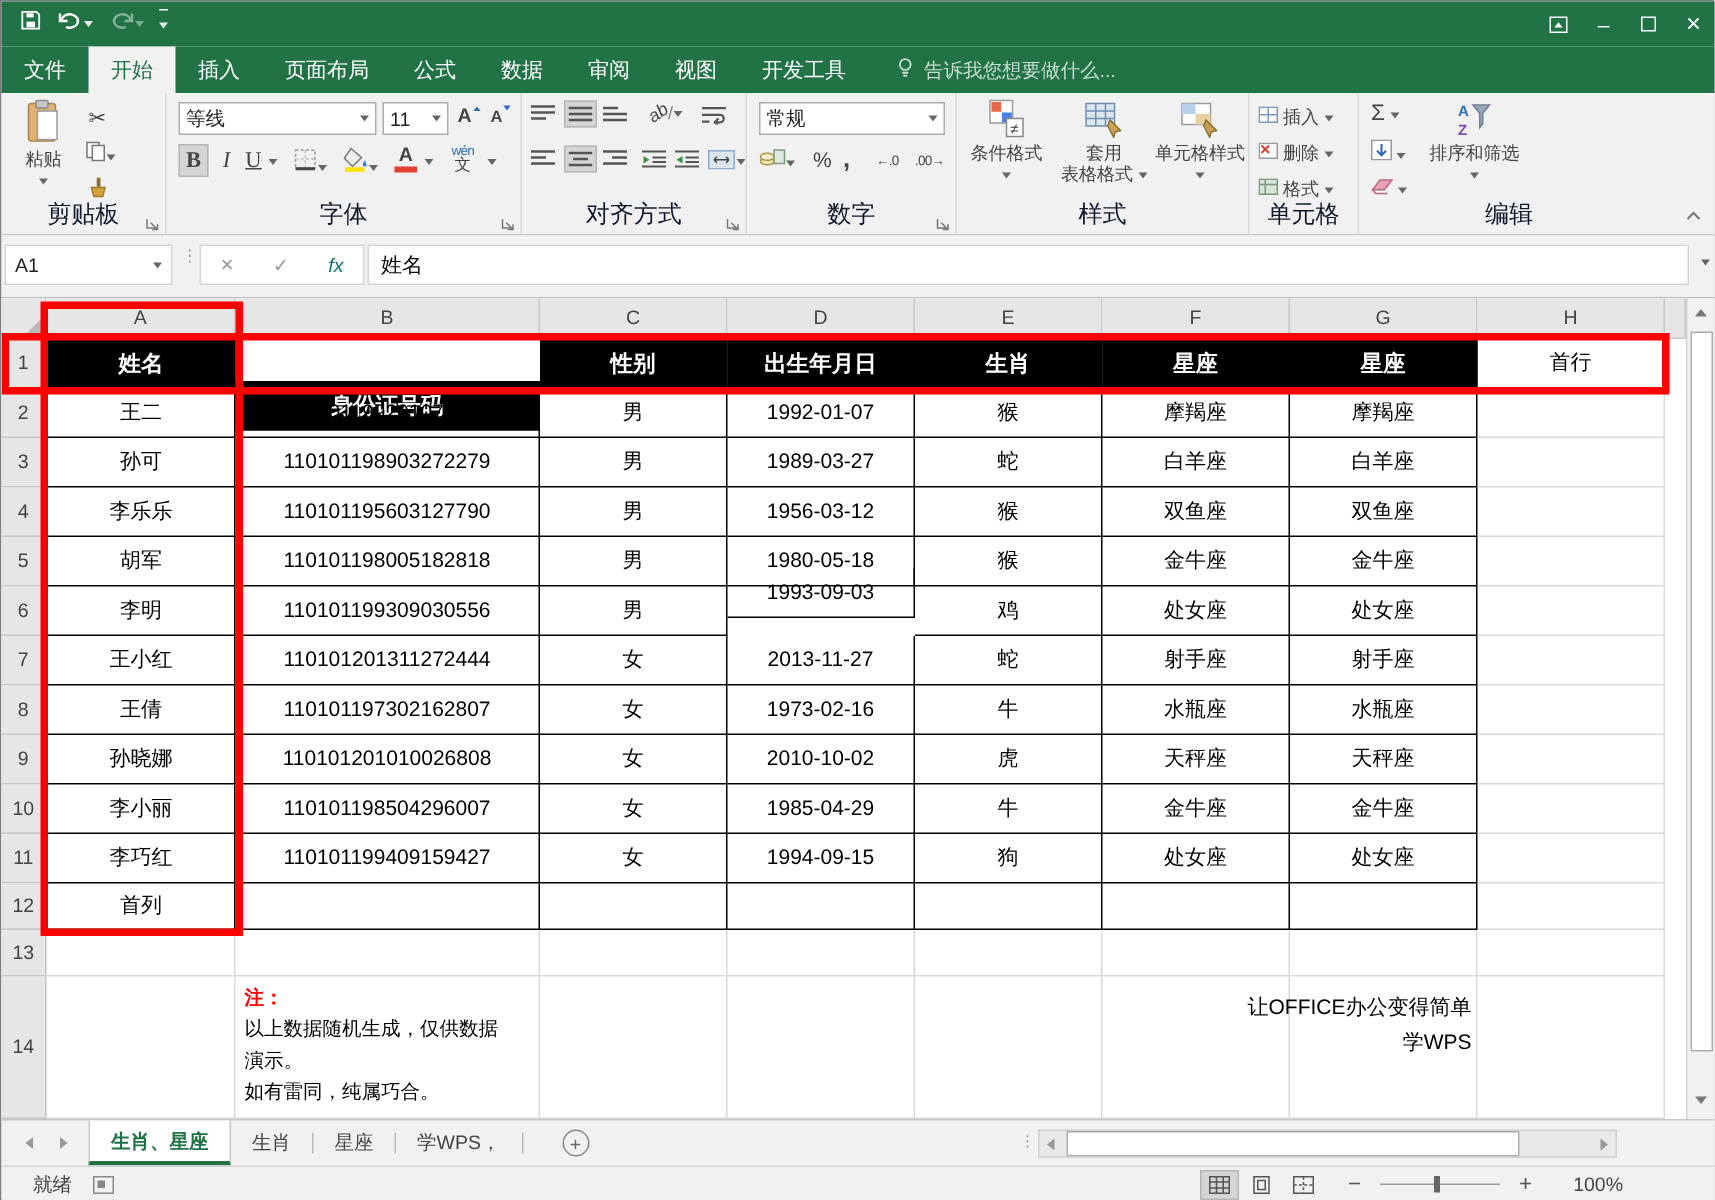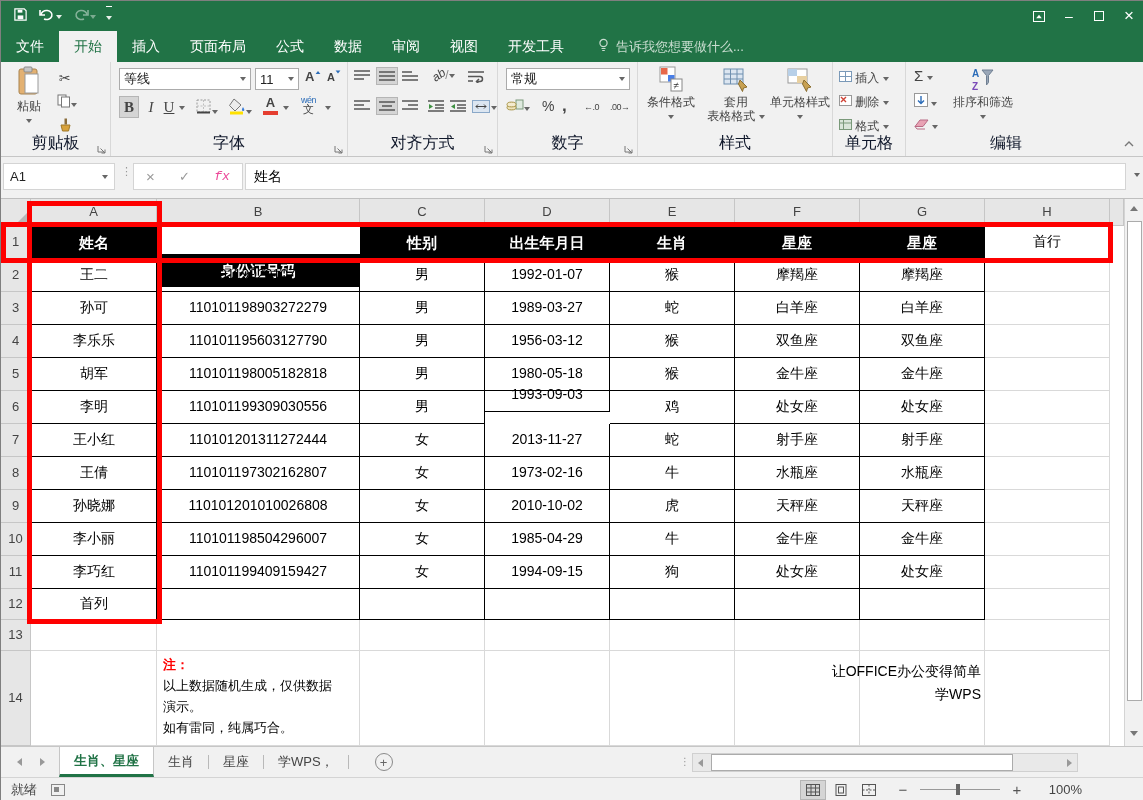--- a/index.html
+++ b/index.html
@@ -50,21 +50,21 @@
   .serifU { font-family:"Liberation Serif",serif; font-size:15px; text-decoration:underline; }
   .fcA { font-weight:bold; font-size:13px; line-height:12px; }
   .bar { display:block; height:4px; width:15px; margin:1px auto 0; }
   .tinytxt { font-size:9px; letter-spacing:-0.5px; }
 
   
   .fbar { position:absolute; left:0; top:156px; width:1143px; height:42px; background:#f1f1f1; border-bottom:1px solid #bfbfbf; }
   .namebox { position:absolute; left:2px; top:6px; width:112px; height:27px; background:#fff; border:1px solid #d4d4d4; display:flex; align-items:center; padding:0 6px; font-size:13px; color:#222; }
   .fdots { position:absolute; left:120px; top:12px; width:3px; height:16px; color:#999; font-size:11px; line-height:5px; }
   .fxbtns { position:absolute; left:132px; top:6px; width:110px; height:27px; background:#fff; border:1px solid #d4d4d4; display:flex; align-items:center; justify-content:space-around; color:#999; font-size:13px; }
-  .fxi { font-family:Liberation Mono, monospace; font-style:italic; color:#ec4899; }
+  .fxi { font-family:Liberation Sans, sans-serif; font-style:italic; color:#0f766e; }
   .finput { position:absolute; left:244px; top:6px; right:18px; height:27px; background:#fff; border:1px solid #d4d4d4; display:flex; align-items:center; padding:0 8px; font-size:14px; color:#000; }
   .fchev { position:absolute; right:4px; top:16px; }
 
   
   .gridwrap { position:absolute; left:0; top:198px; width:1123px; height:547px; background:#fff; overflow:hidden; }
   .cell, .colhdr, .rowhdr, .corner, .hfill { position:absolute; overflow:hidden; white-space:nowrap; }
   .colhdr, .rowhdr, .corner, .hfill { background:#e6e6e6; border-right:1px solid #c6c6c6; border-bottom:1px solid #c6c6c6; color:#444; font-size:13px; text-align:center; }
   .corner::after { content:""; position:absolute; right:2px; bottom:2px; border-left:11px solid transparent; border-bottom:11px solid #b8b8b8; }
   .cell { text-align:center; font-size:14px; color:#000; }
   .tcell { border-right:1px solid #000; border-bottom:1px solid #000; }
@@ -91,21 +91,21 @@
   .stab.active { background:#fff; color:#217346; font-weight:bold; border-bottom:3px solid #217346; border-left:1px solid #c6c6c6; border-right:1px solid #c6c6c6; }
   .stsep { width:1px; height:14px; background:#b9b9b9; align-self:center; }
   .addsheet { width:18px; height:18px; border:1px solid #8a8a8a; border-radius:50%; color:#666; display:flex; align-items:center; justify-content:center; font-size:13px; align-self:center; margin-left:26px; }
   .splitdots { align-self:center; margin-left:auto; color:#999; font-size:10px; line-height:4px; width:4px; margin-right:8px; }
   .hscroll { align-self:center; width:386px; height:19px; background:#e9e9e9; border:1px solid #d0d0d0; position:relative; margin-right:66px; }
   .hthumb { position:absolute; left:18px; top:0px; width:302px; height:17px; background:#fff; border:1px solid #ababab; }
   .harrow { position:absolute; top:5px; }
 
   
   .statusbar { position:absolute; left:0; top:776px; width:1143px; height:24px; background:#f1f1f1; border-top:1px solid #d4d4d4; display:flex; align-items:center; font-size:13px; color:#444; }
-  .ready { padding-left:10px; }
+  .ready { padding-left:21px; }
   .macroicon { width:14px; height:12px; border:1px solid #888; margin-left:14px; position:relative; }
   .macroicon::after { content:""; position:absolute; left:2px; top:2px; width:5px; height:5px; background:#888; }
   .viewbtns { margin-left:auto; display:flex; gap:2px; }
   .viewbtn { width:26px; height:20px; display:flex; align-items:center; justify-content:center; }
   .zoomctl { display:flex; align-items:center; margin-left:14px; margin-right:0; }
   .zoomtrack { width:80px; height:1px; background:#999; margin:0 10px; position:relative; }
   .zoomthumb { position:absolute; left:36px; top:-5px; width:4px; height:11px; background:#666; }
   .zoomlabel { width:46px; text-align:right; margin-right:62px; margin-left:12px; }
   .zsign { font-size:15px; color:#555; width:14px; text-align:center; }
 </style>

